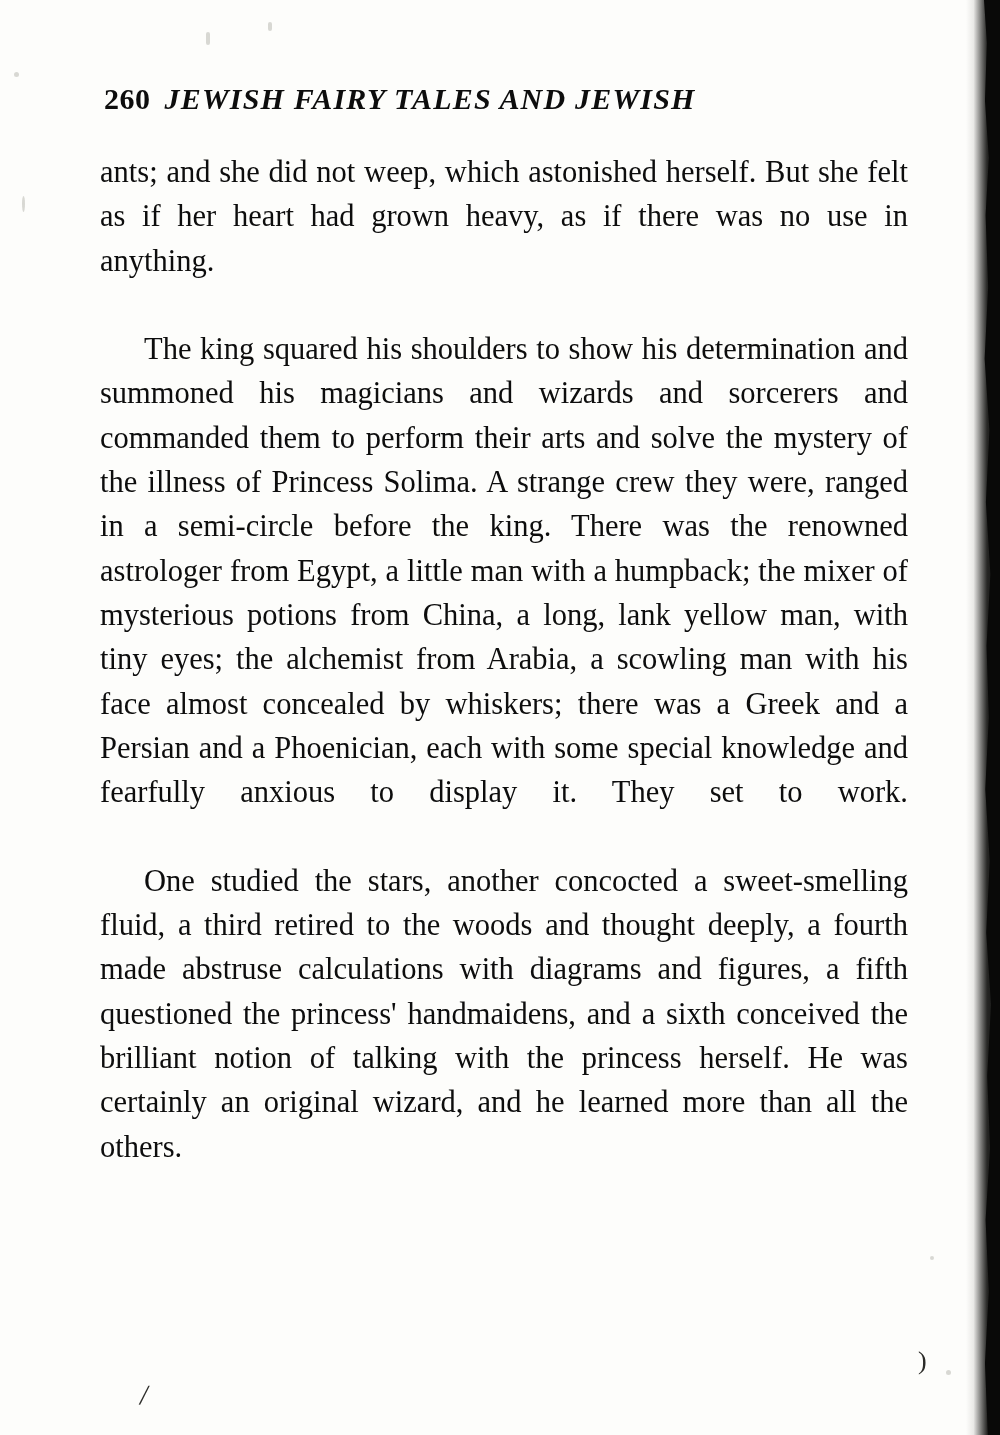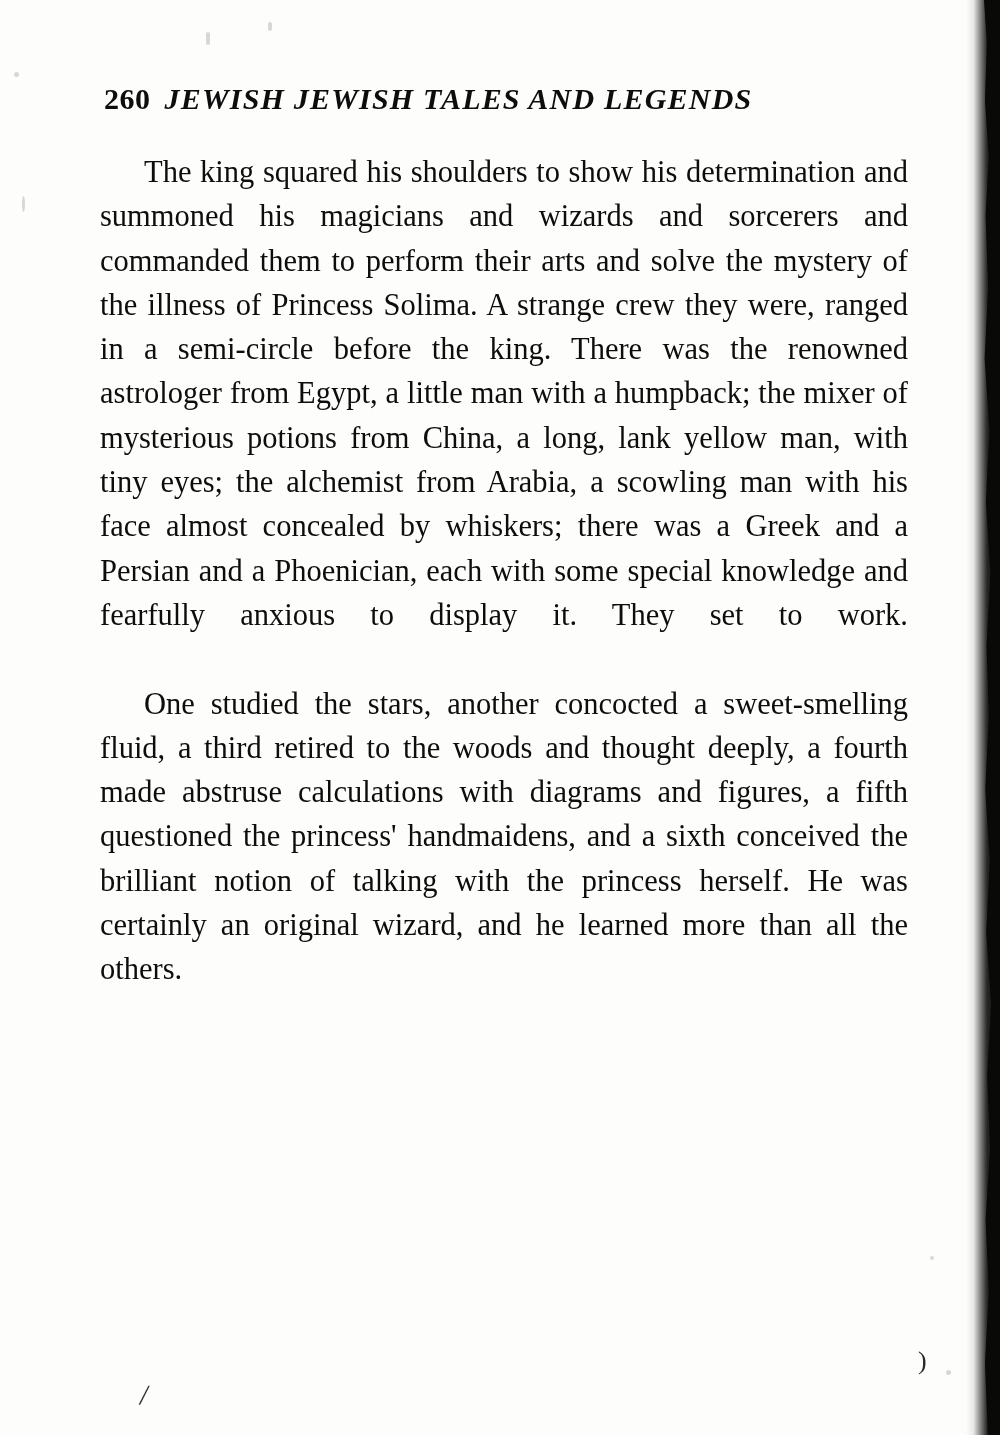--- a/index.html
+++ b/index.html
@@ -110,24 +110,25 @@
 <div class="page">
 
   <div class="speck" style="left:14px;  top:72px;  width:5px;  height:5px;"></div>
   <div class="speck" style="left:22px;  top:196px; width:3px;  height:16px;"></div>
   <div class="speck" style="left:206px; top:32px;  width:4px;  height:13px; border-radius:2px;"></div>
   <div class="speck" style="left:268px; top:22px;  width:4px;  height:9px;  border-radius:2px;"></div>
   <div class="speck" style="left:946px; top:1370px;width:5px;  height:5px;"></div>
   <div class="speck" style="left:930px; top:1256px;width:4px;  height:4px;"></div>
 
   <div class="header">
-    <span class="folio">260</span><span class="running-title">JEWISH JEWISH TALES AND LEGENDS</span>
+    <span class="folio">260</span><span class="running-title">JEWISH FAIRY TALES AND JEWISH</span>
   </div>
 
   <div class="body-text">
+    <p>ants; and she did not weep, which astonished herself.  But she felt as if her heart had grown heavy, as if there was no use in anything.</p>
     <p class="indented">The king squared his shoulders to show his determination and summoned his magicians and wizards and sorcerers and commanded them to perform their arts and solve the mystery of the illness of Princess Solima.  A strange crew they were, ranged in a semi-circle before the king. There was the renowned astrologer from Egypt, a little man with a humpback; the mixer of mysterious potions from China, a long, lank yellow man, with tiny eyes; the alchemist from Arabia, a scowling man with his face almost concealed by whiskers; there was a Greek and a Persian and a Phoenician, each with some special knowledge and fearfully anxious to display it.  They set to work.</p>
     <p class="indented">One studied the stars, another concocted a sweet-smelling fluid, a third retired to the woods and thought deeply, a fourth made abstruse calculations with diagrams and figures, a fifth questioned the princess' handmaidens, and a sixth conceived the brilliant notion of talking with the princess herself.  He was certainly an original wizard, and he learned more than all the others.</p>
   </div>
 
   <div class="stray-mark" style="left:140px; top:1378px; font-size:30px; transform:rotate(8deg);">/</div>
   <div class="stray-mark" style="left:918px; top:1346px; font-size:26px;">)</div>
 
   <div class="gutter"></div>
   <div class="gutter-edge"></div>
 </div>

